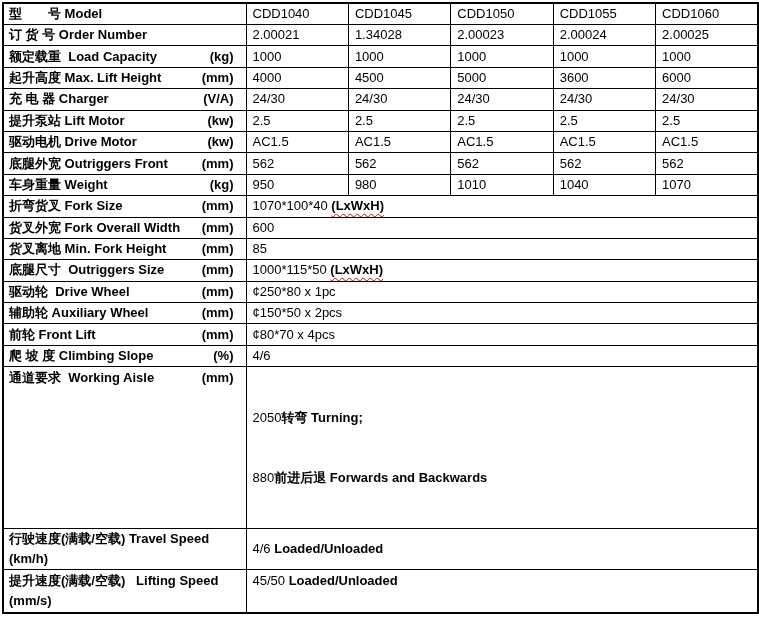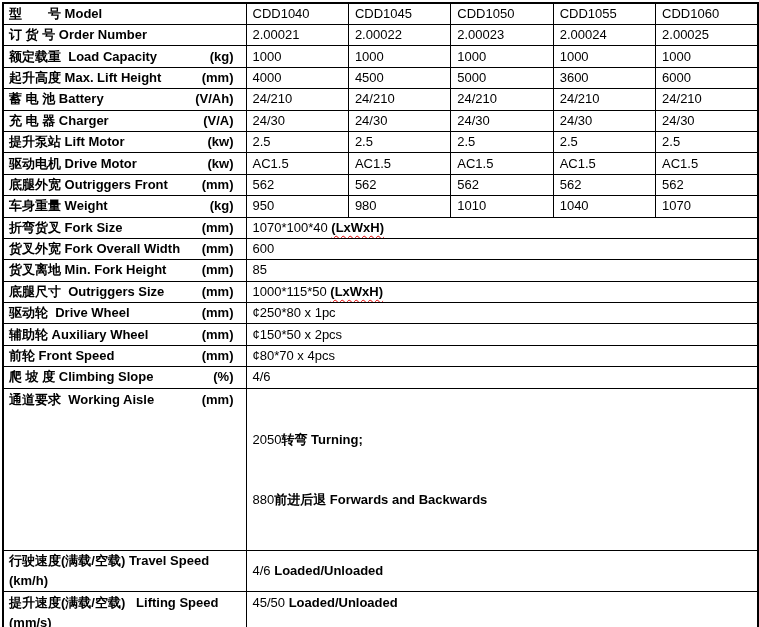--- a/index.html
+++ b/index.html
@@ -64,21 +64,21 @@
     <td class="val">CDD1055</td>
     <td class="val">CDD1060</td>
   </tr>
   <tr class="s">
     <td class="lblcell">
             <div class="lbl">
               <span class="lab">订 货 号 Order Number</span>
             </div>
           </td>
     <td class="val">2.00021</td>
-    <td class="val">2.00022</td>
+    <td class="val">1.34028</td>
     <td class="val">2.00023</td>
     <td class="val">2.00024</td>
     <td class="val">2.00025</td>
   </tr>
   <tr class="s">
     <td class="lblcell">
             <div class="lbl">
               <span class="lab">额定载重  Load Capacity</span>
               <span class="unit">(kg)</span>
             </div>
@@ -98,33 +98,20 @@
           </td>
     <td class="val">4000</td>
     <td class="val">4500</td>
     <td class="val">5000</td>
     <td class="val">3600</td>
     <td class="val">6000</td>
   </tr>
   <tr class="s">
     <td class="lblcell">
             <div class="lbl">
-              <span class="lab">蓄 电 池 Battery</span>
-              <span class="unit">(V/Ah)</span>
-            </div>
-          </td>
-    <td class="val">24/210</td>
-    <td class="val">24/210</td>
-    <td class="val">24/210</td>
-    <td class="val">24/210</td>
-    <td class="val">24/210</td>
-  </tr>
-  <tr class="s">
-    <td class="lblcell">
-            <div class="lbl">
               <span class="lab">充 电 器 Charger</span>
               <span class="unit">(V/A)</span>
             </div>
           </td>
     <td class="val">24/30</td>
     <td class="val">24/30</td>
     <td class="val">24/30</td>
     <td class="val">24/30</td>
     <td class="val">24/30</td>
   </tr>
@@ -231,21 +218,21 @@
             <div class="lbl">
               <span class="lab">辅助轮 Auxiliary Wheel</span>
               <span class="unit">(mm)</span>
             </div>
           </td>
     <td class="val" colspan="5">¢150*50 x 2pcs</td>
   </tr>
   <tr class="s">
     <td class="lblcell">
             <div class="lbl">
-              <span class="lab">前轮 Front Speed</span>
+              <span class="lab">前轮 Front Lift</span>
               <span class="unit">(mm)</span>
             </div>
           </td>
     <td class="val" colspan="5">¢80*70 x 4pcs</td>
   </tr>
   <tr class="s">
     <td class="lblcell">
             <div class="lbl">
               <span class="lab">爬 坡 度 Climbing Slope</span>
               <span class="unit">(%)</span>

